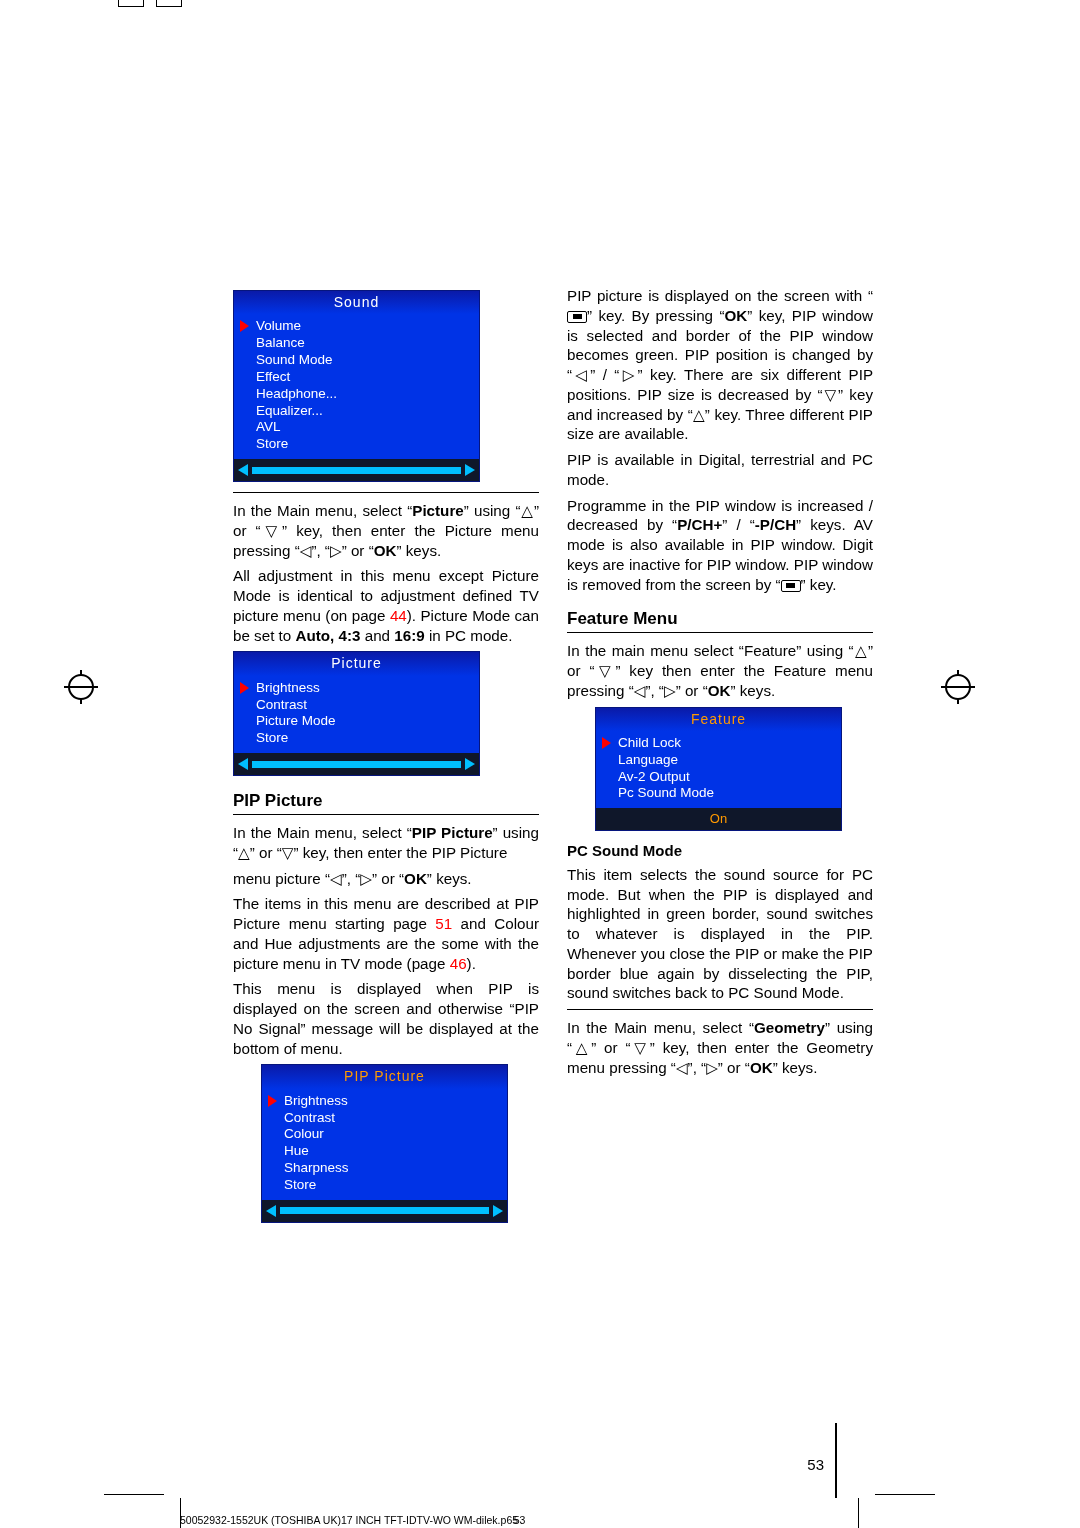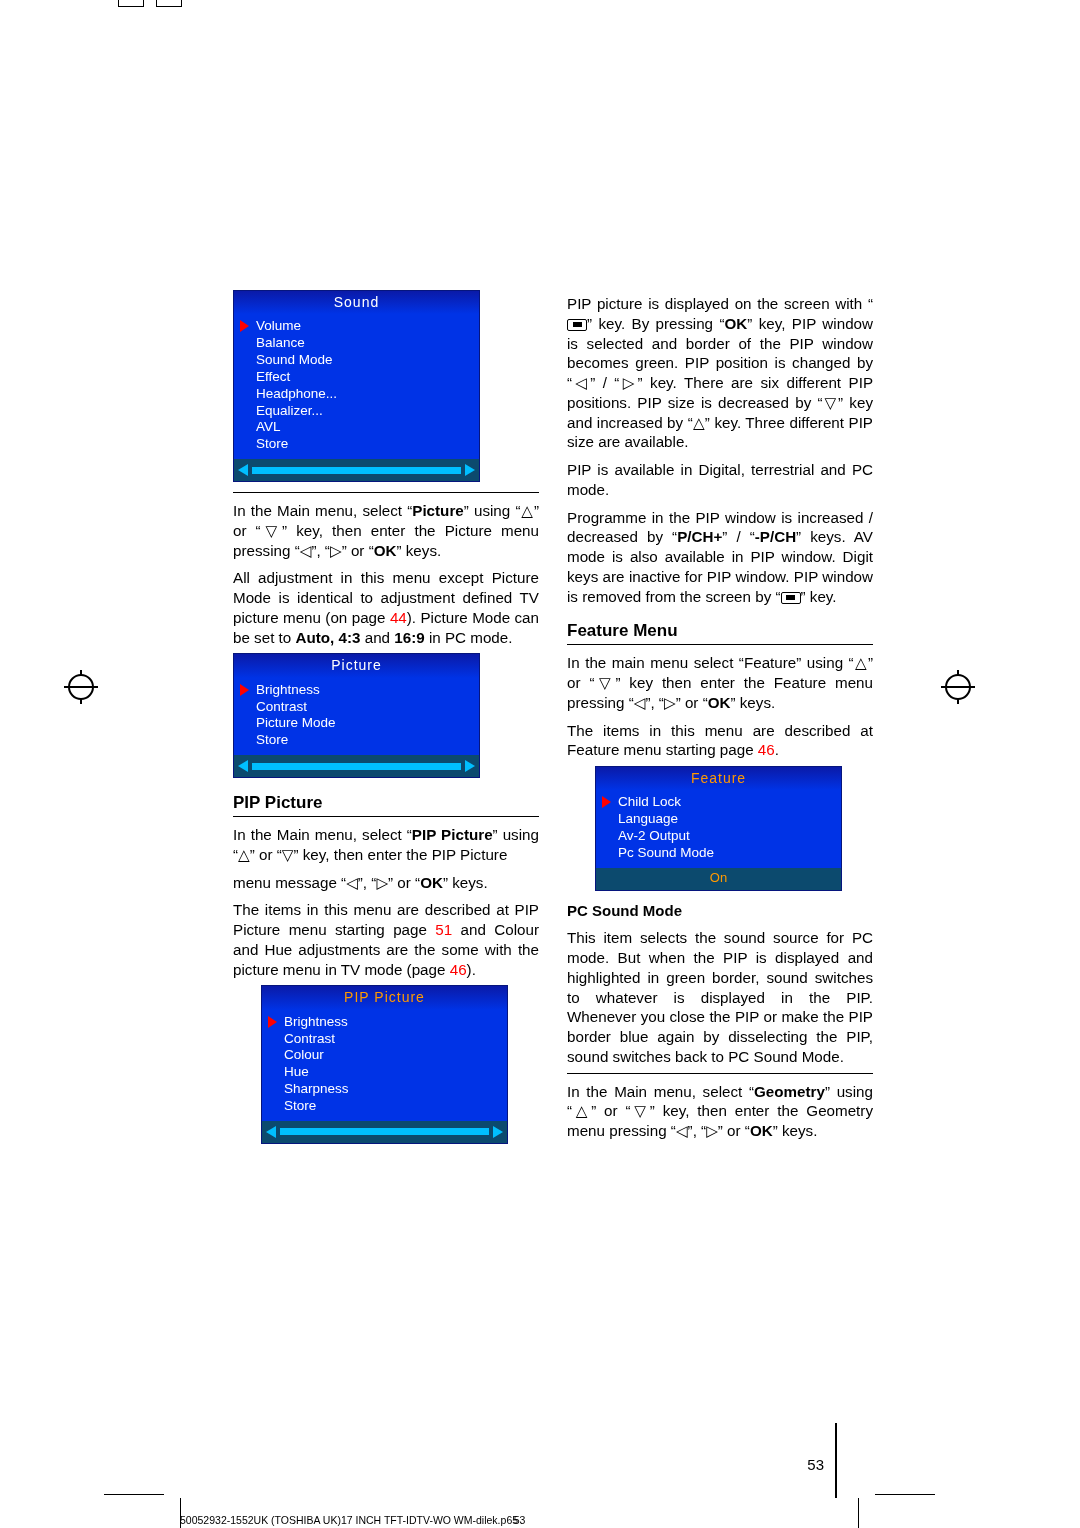--- a/index.html
+++ b/index.html
@@ -72,21 +72,21 @@
   }
   .cols {
     display: flex;
     gap: 28px;
   }
   .col {
     width: 306px;
     font-size: 15.2px;
     line-height: 1.3;
   }
-  .col p { margin: 8px 0 6px 0; text-align: justify; }
+  .col p { margin: 0 0 6px 0; text-align: justify; }
   .sect-head {
     font-weight: bold;
     font-size: 17px;
     margin: 14px 0 2px 0;
   }
   .sect-rule {
     height: 1px;
     background: #000;
     margin-bottom: 8px;
   }
@@ -121,21 +121,21 @@
     position: absolute;
     left: 6px;
     top: 6px;
     width: 0; height: 0;
     border-left: 9px solid #f00;
     border-top: 6px solid transparent;
     border-bottom: 6px solid transparent;
   }
   .osd .body div { padding: 0; line-height: 1.25; }
   .osd .barrow {
-    background: #0c4a6e;
+    background: #0f172a;
     display: flex;
     align-items: center;
     justify-content: space-between;
     padding: 2px 4px;
     height: 18px;
   }
   .osd .barrow .larr,
   .osd .barrow .rarr {
     width: 0; height: 0;
   }
@@ -280,25 +280,26 @@
             <div class="rarr"></div>
           </div>
         </div>
 
         <div class="sect-head">PIP Picture</div>
         <div class="sect-rule"></div>
         <p>
           <span>In the Main menu, select “</span><span class="bold">PIP Picture</span><span>” using “</span><span class="glyph">△</span><span>” or “</span><span class="glyph">▽</span><span>” key, then enter the PIP Picture</span>
         </p>
         <p>
-          <span>menu message “</span><span class="glyph">◁</span><span>”, “</span><span class="glyph">▷</span><span>” or “</span><span class="bold">OK</span><span>” keys.</span>
+          <span>menu picture “</span><span class="glyph">◁</span><span>”, “</span><span class="glyph">▷</span><span>” or “</span><span class="bold">OK</span><span>” keys.</span>
         </p>
         <p>
           <span>The items in this menu are described at PIP Picture menu starting page </span><span class="red">51</span><span> and Colour and Hue adjustments are the some with the picture menu in TV mode (page </span><span class="red">46</span><span>).</span>
         </p>
+        <p>This menu is displayed when PIP is displayed on the screen and otherwise “PIP No Signal” message will be displayed at the bottom of menu.</p>
 
         <div class="osd" style="margin-left:28px">
           <div class="titlebar" style="color:#f90">PIP Picture</div>
           <div class="body">
             <div class="cursor"></div>
             <div>Brightness</div>
             <div>Contrast</div>
             <div>Colour</div>
             <div>Hue</div>
             <div>Sharpness</div>
@@ -319,23 +320,20 @@
         <p>PIP is available in Digital, terrestrial and PC mode.</p>
         <p>
           <span>Programme in the PIP window is increased / decreased by “</span><span class="bold">P/CH+</span><span>” / “</span><span class="bold">-P/CH</span><span>” keys. AV mode is also available in PIP window. Digit keys are inactive for PIP window. PIP window is removed from the screen by “</span><span class="keybox"></span><span>” key.</span>
         </p>
 
         <div class="sect-head">Feature Menu</div>
         <div class="sect-rule"></div>
         <p>
           <span>In the main menu select “Feature” using “</span><span class="glyph">△</span><span>” or “</span><span class="glyph">▽</span><span>” key then enter the Feature menu pressing “</span><span class="glyph">◁</span><span>”, “</span><span class="glyph">▷</span><span>” or “</span><span class="bold">OK</span><span>” keys.</span>
         </p>
-        <p>
-          <span>The items in this menu are described at Feature menu starting page </span><span class="red">46</span><span>.</span>
-        </p>
 
         <div class="osd" style="margin-left:28px">
           <div class="titlebar" style="color:#f90">Feature</div>
           <div class="body">
             <div class="cursor"></div>
             <div>Child Lock</div>
             <div>Language</div>
             <div>Av-2 Output</div>
             <div>Pc Sound Mode</div>
           </div>

